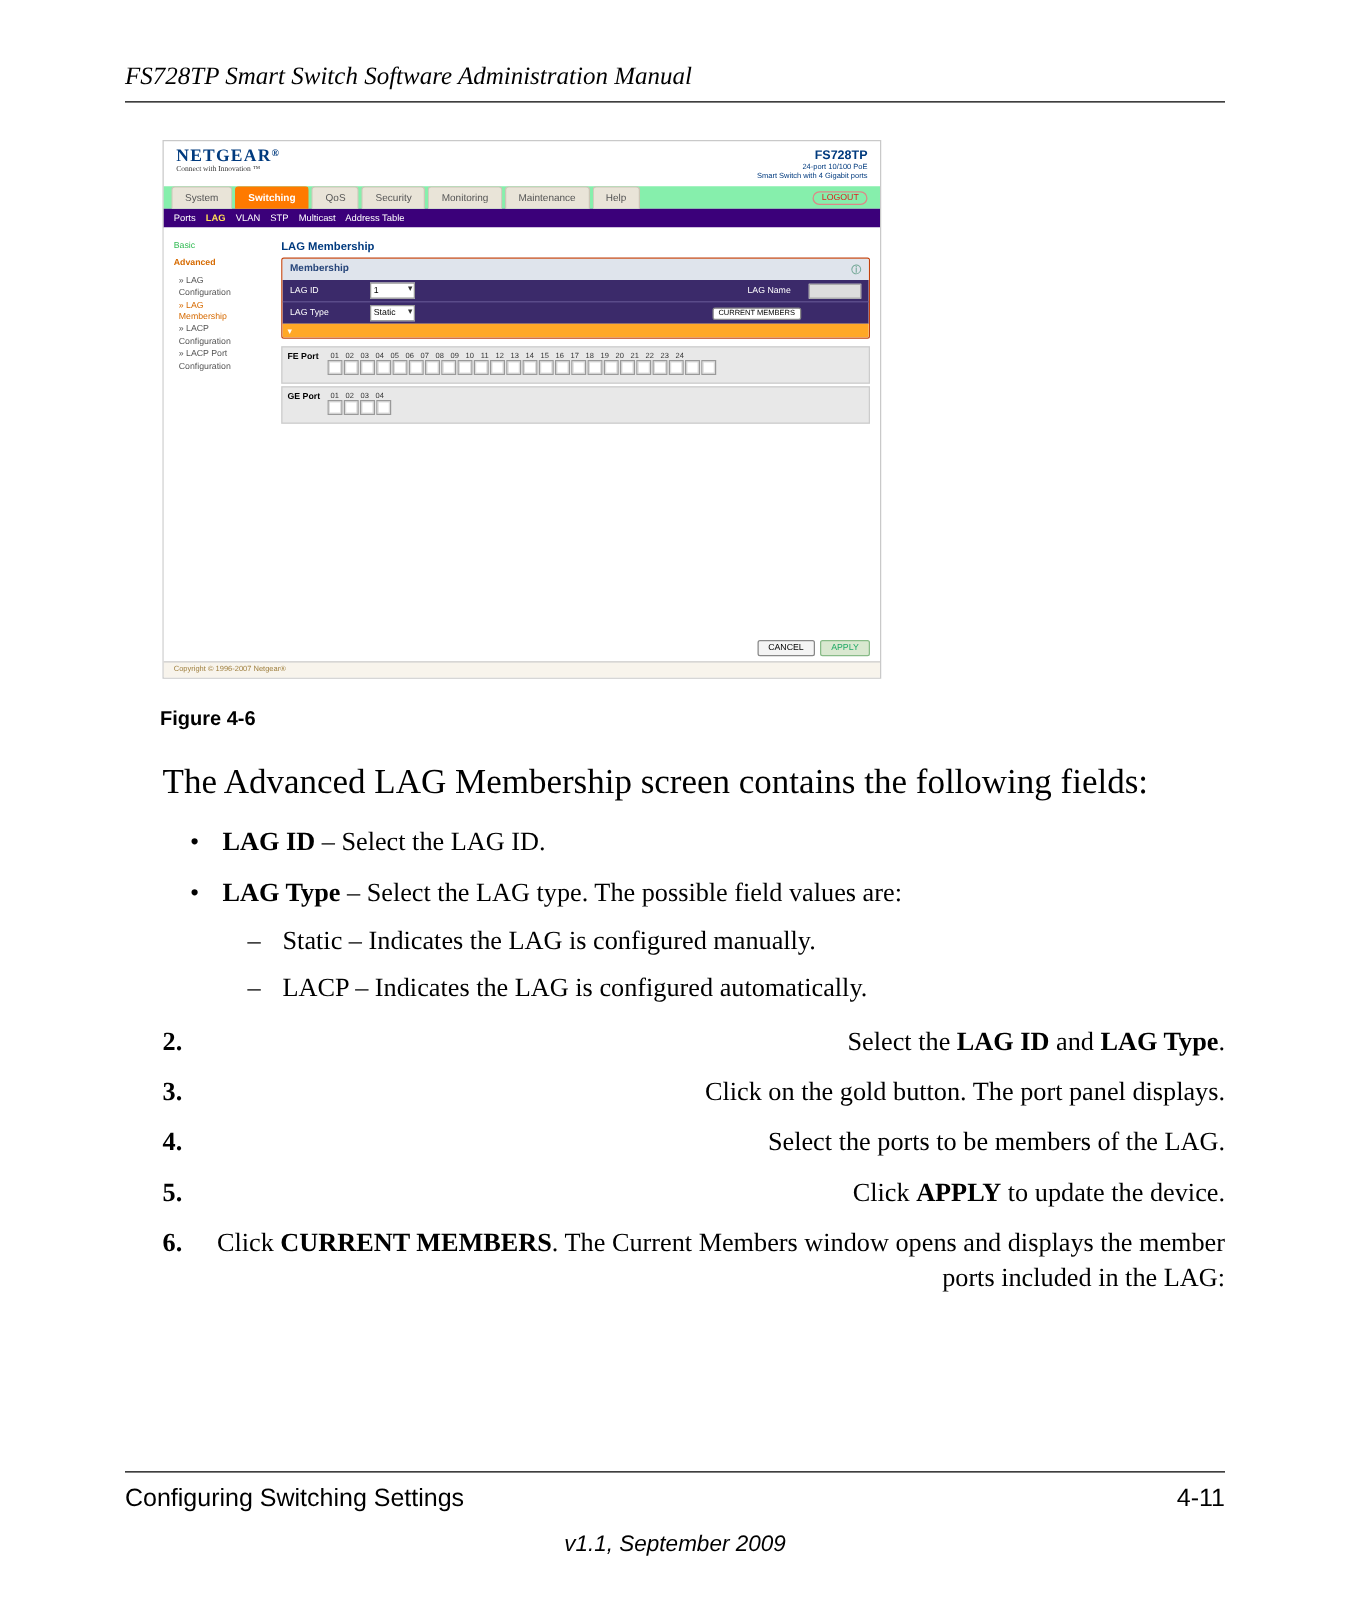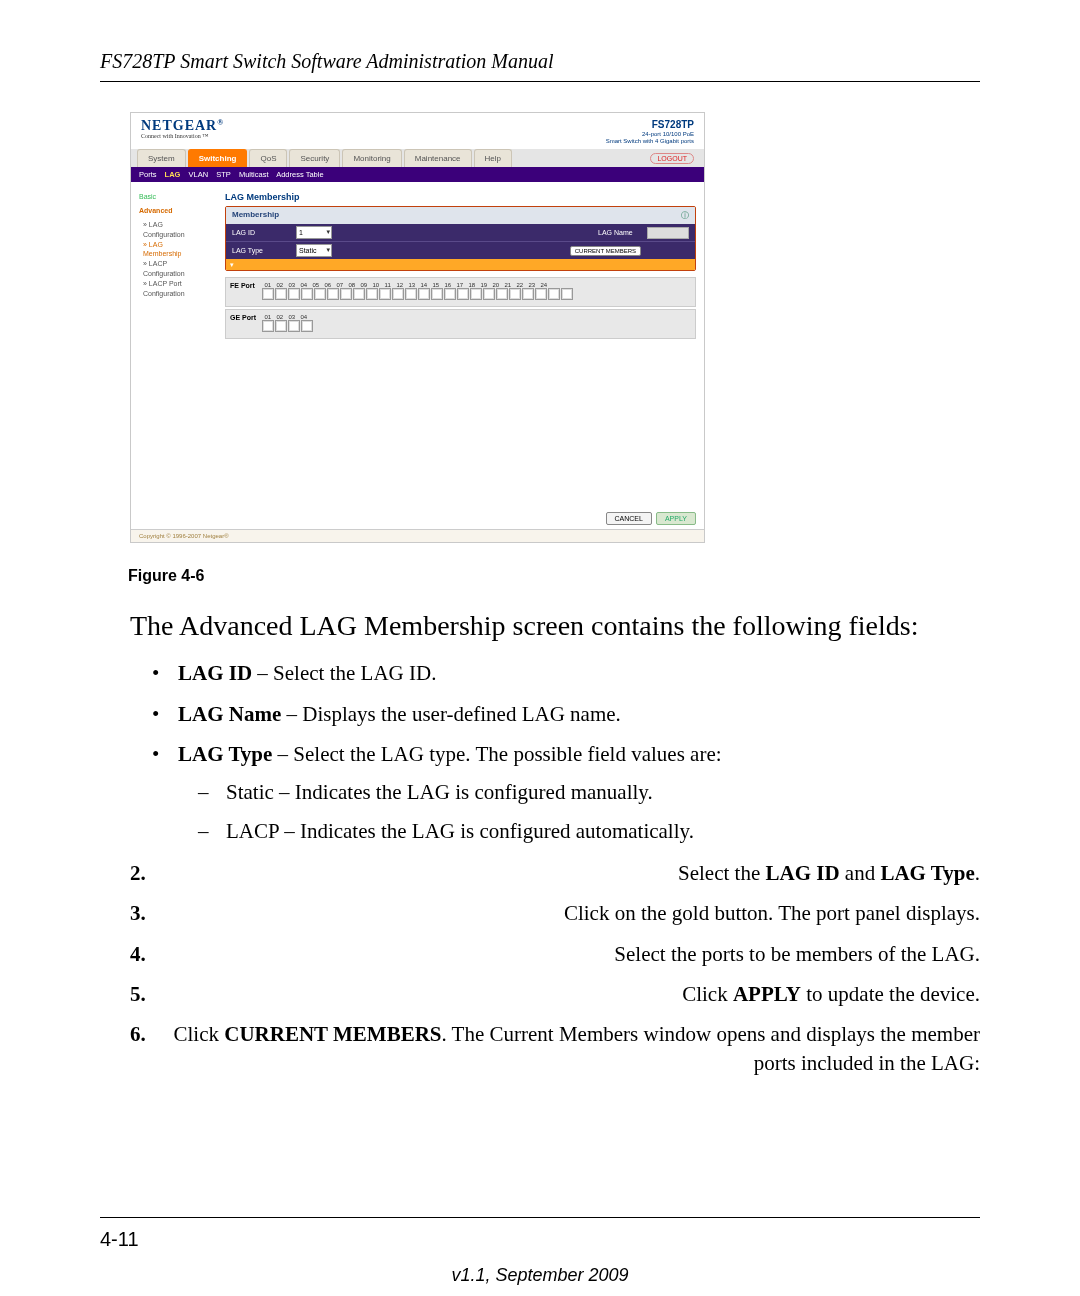--- a/index.html
+++ b/index.html
@@ -65,21 +65,21 @@
     color: #003a7e;
     line-height: 1.2;
   }
   .model b { font-size: 10px; }
 
   .tabs-row {
     display: flex;
     padding: 0 6px;
     align-items: flex-end;
     gap: 0;
-    background: #e5e5e5;
+    background: #86efac;
     text-align: center;
   }
   .tab {
     background: #e9e4d8;
     color: #555;
     padding: 4px 10px;
     font-size: 8px;
     border-top-left-radius: 3px;
     border-top-right-radius: 3px;
     margin-right: 2px;
@@ -512,37 +512,37 @@
       <div class="copyright">Copyright © 1996-2007 Netgear®</div>
     </div>
   </div>
 
   <div class="caption">Figure 4-6</div>
 
   <p class="body-text">The Advanced LAG Membership screen contains the following fields:</p>
 
   <ul class="fields">
     <li><b>LAG ID</b><span> – Select the LAG ID.</span></li>
-    <li><b>LAG Name</b><span> – Displays the user-defined LAG name.</span></li>
     <li><b>LAG Type</b><span> – Select the LAG type. The possible field values are:</span>
       <ul class="sub">
         <li>Static – Indicates the LAG is configured manually.</li>
         <li>LACP – Indicates the LAG is configured automatically.</li>
       </ul>
     </li>
   </ul>
 
   <ol class="steps">
     <li><span>Select the </span><b>LAG ID</b><span> and </span><b>LAG Type</b><span>.</span></li>
     <li>Click on the  gold button. The  port panel displays.</li>
     <li>Select the ports to be members of the LAG.</li>
     <li><span>Click </span><b>APPLY</b><span> to update the device.</span></li>
     <li><span>Click </span><b>CURRENT MEMBERS</b><span>. The Current Members window opens and displays the member ports included in the LAG:</span></li>
   </ol>
 
   <div class="page-foot">
     <div class="foot-hr"></div>
     <div class="foot-row">
+      <span>Configuring Switching Settings</span>
       <span>4-11</span>
     </div>
     <div class="foot-ver">v1.1, September 2009</div>
   </div>
 </div>
 
 </body></html>

